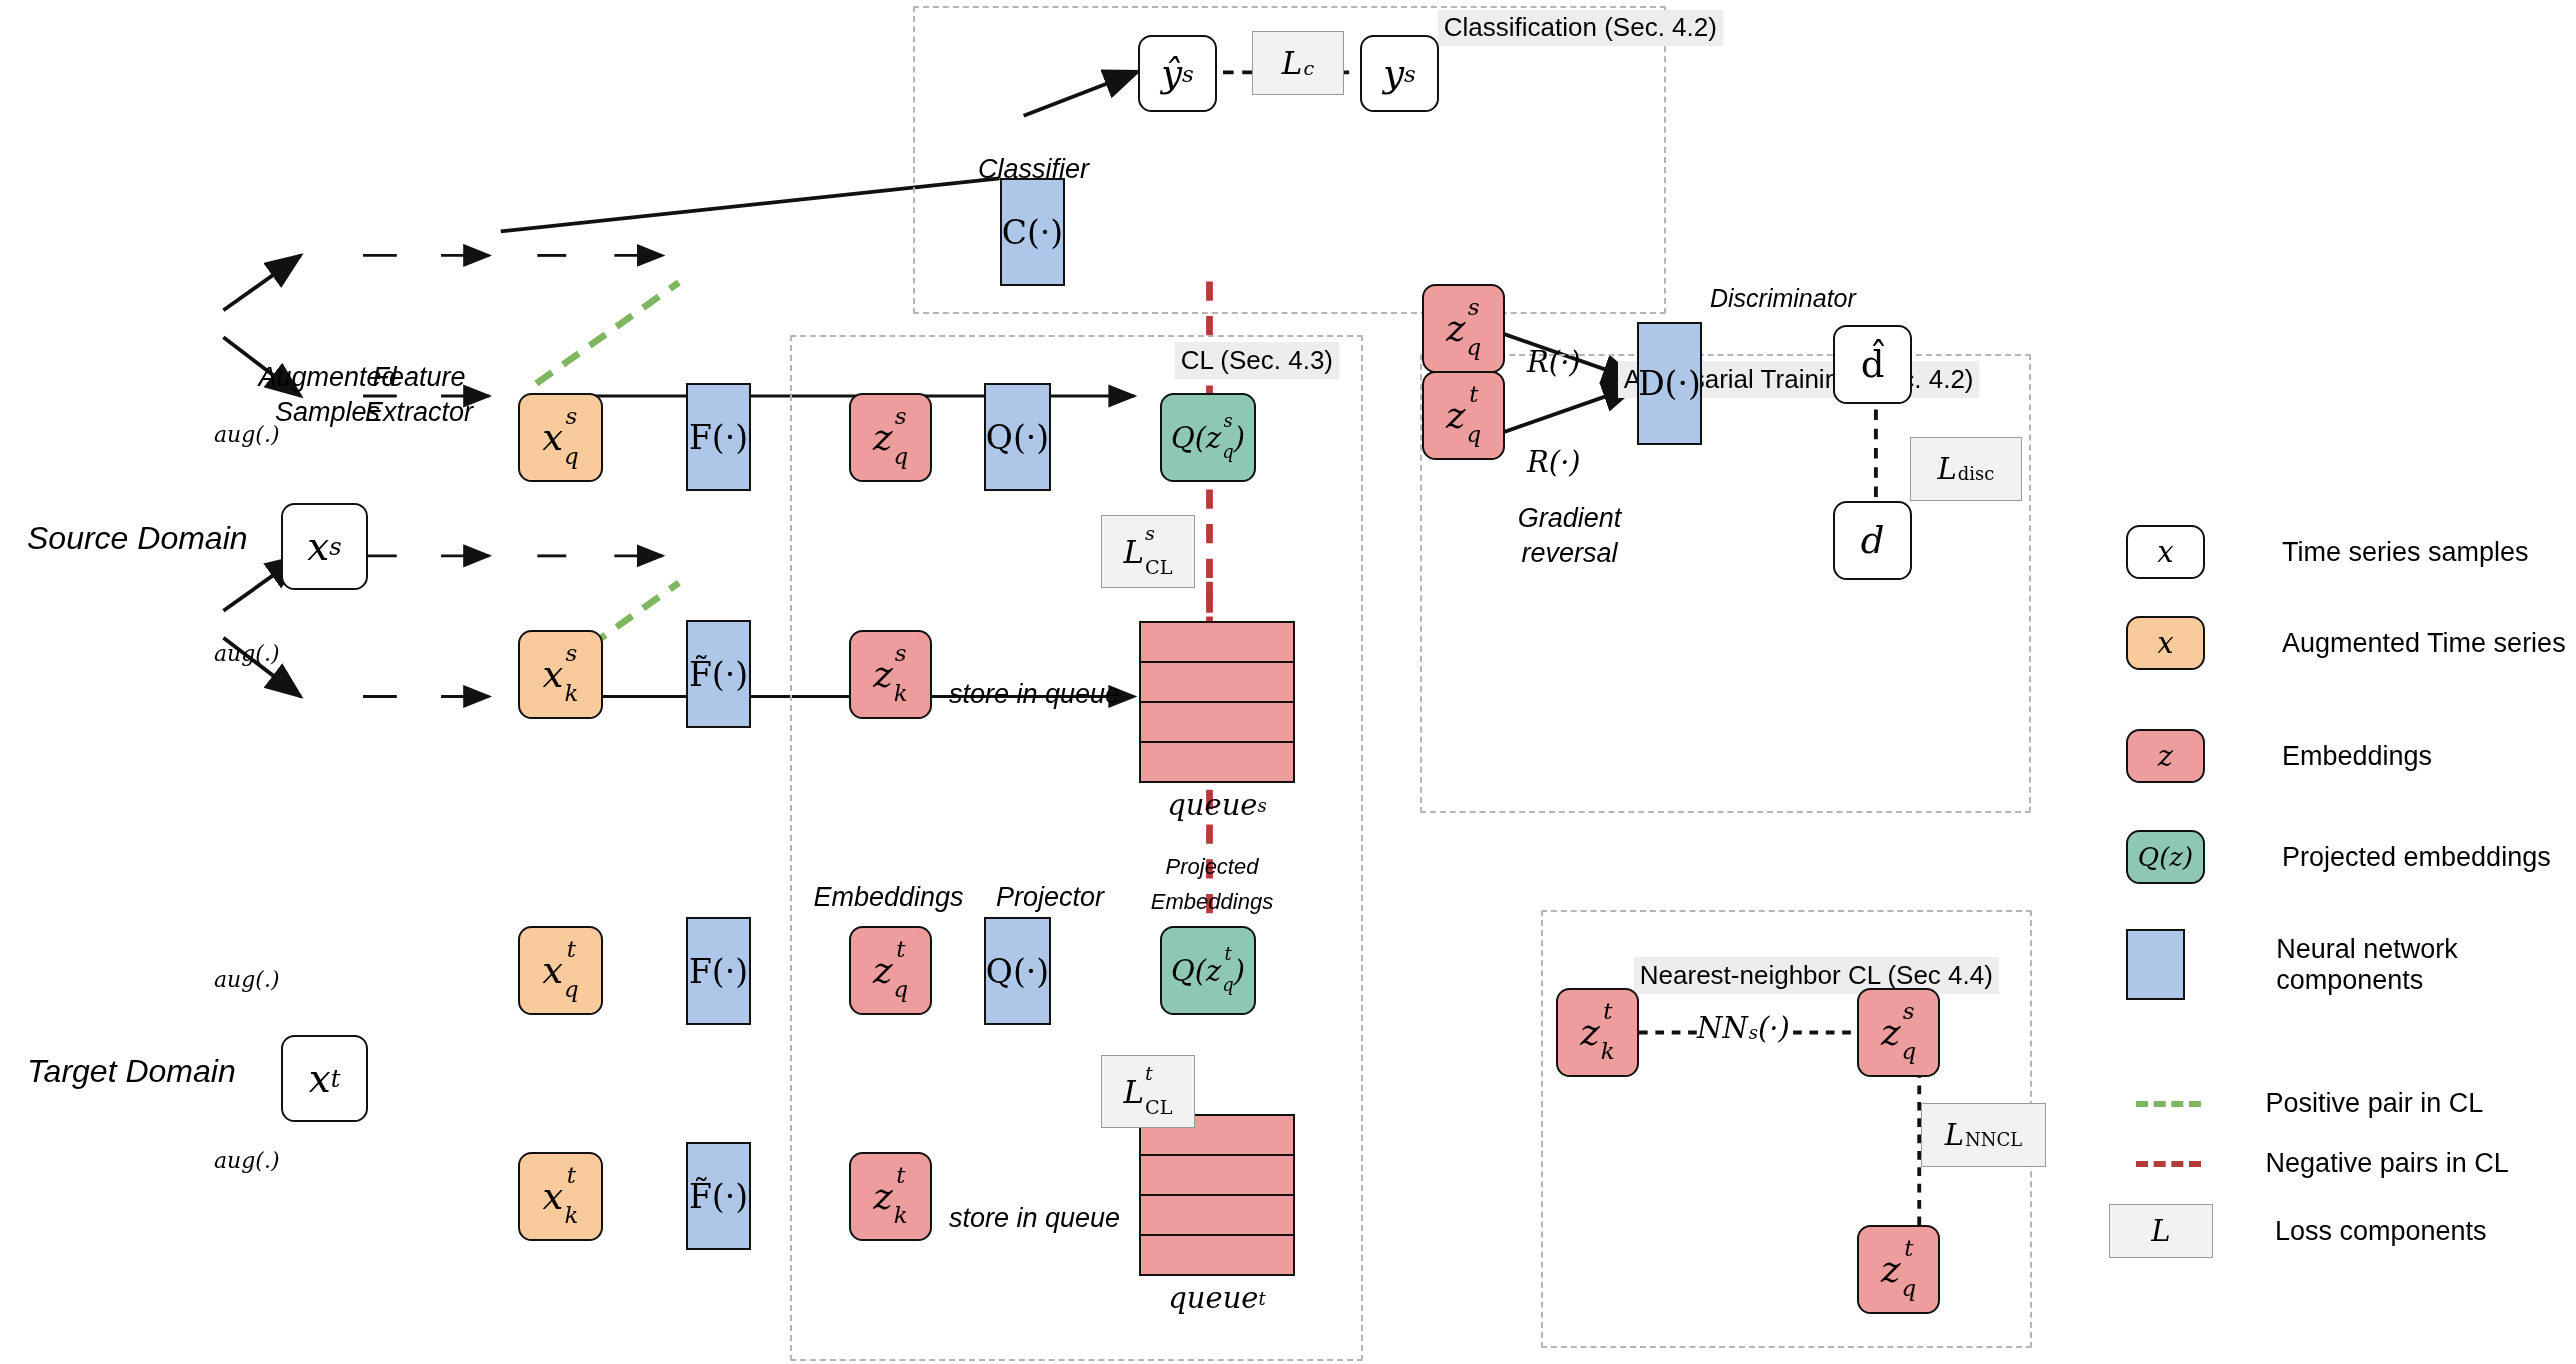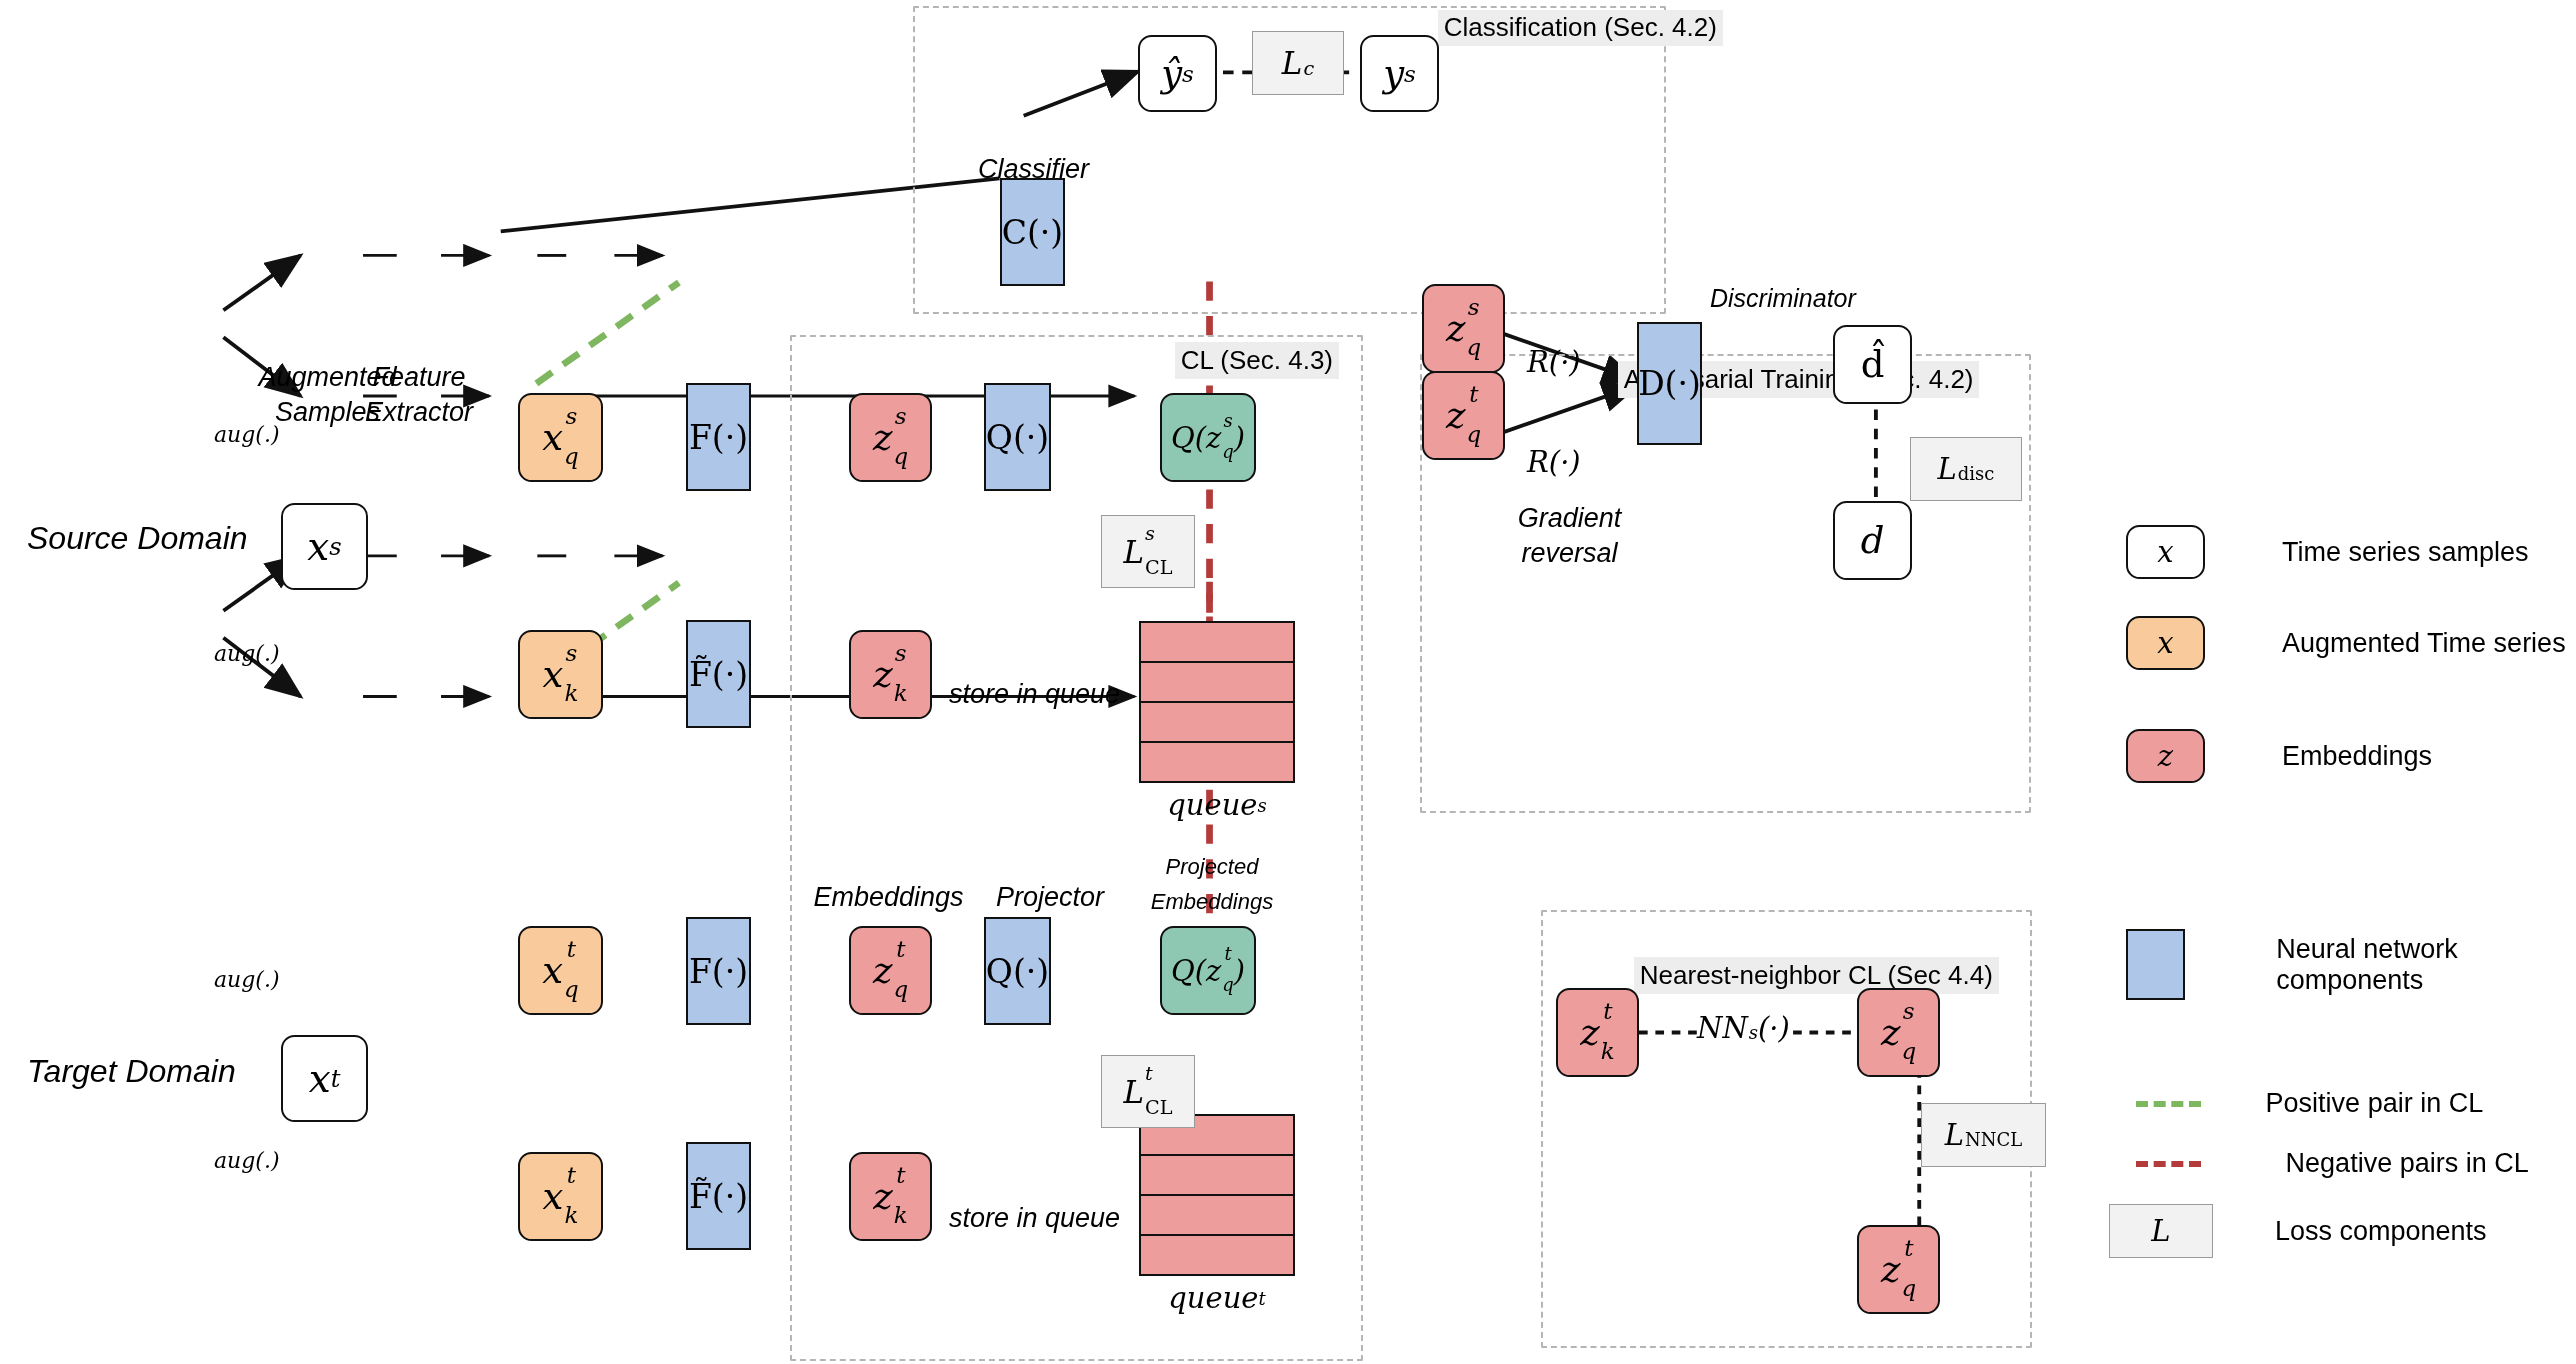--- a/index.html
+++ b/index.html
@@ -520,32 +520,38 @@
     <span class="lg-text" style="margin-left:77px;" data-name="legend-label-augmented-time-series">Augmented Time series</span>
   </div>
 
   <div class="lg-row" style="left:2126px;top:729px;" data-name="legend-item-embeddings">
     <span class="lg-chip rounded n-red" style="width:75px;height:50px;" data-name="legend-swatch-embeddings">
       <span class="m" style="font-size:29px;" data-name="legend-symbol-embeddings">z</span>
     </span>
     <span class="lg-text" style="margin-left:77px;" data-name="legend-label-embeddings">Embeddings</span>
   </div>
 
+  <div class="lg-row" style="left:2126px;top:830px;" data-name="legend-item-projected-embeddings">
+    <span class="lg-chip rounded n-green" style="width:75px;height:50px;" data-name="legend-swatch-projected-embeddings">
+      <span class="m" style="font-size:26px;" data-name="legend-symbol-projected-embeddings">Q(z)</span>
+    </span>
+    <span class="lg-text" style="margin-left:77px;" data-name="legend-label-projected-embeddings">Projected embeddings</span>
+  </div>
 
   <div class="lg-row" style="left:2126px;top:929px;" data-name="legend-item-neural-network-components">
     <span class="lg-chip n-blue" style="width:62px;height:67px;border-radius:0;" data-name="legend-swatch-neural-network-components"></span>
     <span class="lg-text" style="margin-left:91px;" data-name="legend-label-neural-network-components">Neural network components</span>
   </div>
 
   <div class="lg-row" style="left:2126px;top:1088px;" data-name="legend-item-positive-pair">
     <span class="dashline" style="width:65px;border-color:#7fb660;margin-left:9.6px;" data-name="legend-swatch-positive-pair"></span>
     <span class="lg-text" style="margin-left:65px;" data-name="legend-label-positive-pair">Positive pair in CL</span>
   </div>
 
-  <div class="lg-row" style="left:2126px;top:1148px;gap:20px;" data-name="legend-item-negative-pairs">
+  <div class="lg-row" style="left:2126px;top:1148px;" data-name="legend-item-negative-pairs">
     <span class="dashline" style="width:65px;border-color:#b33b39;margin-left:9.6px;" data-name="legend-swatch-negative-pairs"></span>
     <span class="lg-text" style="margin-left:65px;" data-name="legend-label-negative-pairs">Negative pairs in CL</span>
   </div>
 
   <div class="lg-row" style="left:2109px;top:1204px;" data-name="legend-item-loss-components">
     <span class="lg-chip loss" style="width:102px;height:52px;border:1.9px solid #9a9a9a;" data-name="legend-swatch-loss-components">
       <span class="m" style="font-size:29px;" data-name="legend-symbol-loss-components">L</span>
     </span>
     <span class="lg-text" style="margin-left:62px;" data-name="legend-label-loss-components">Loss components</span>
   </div>

